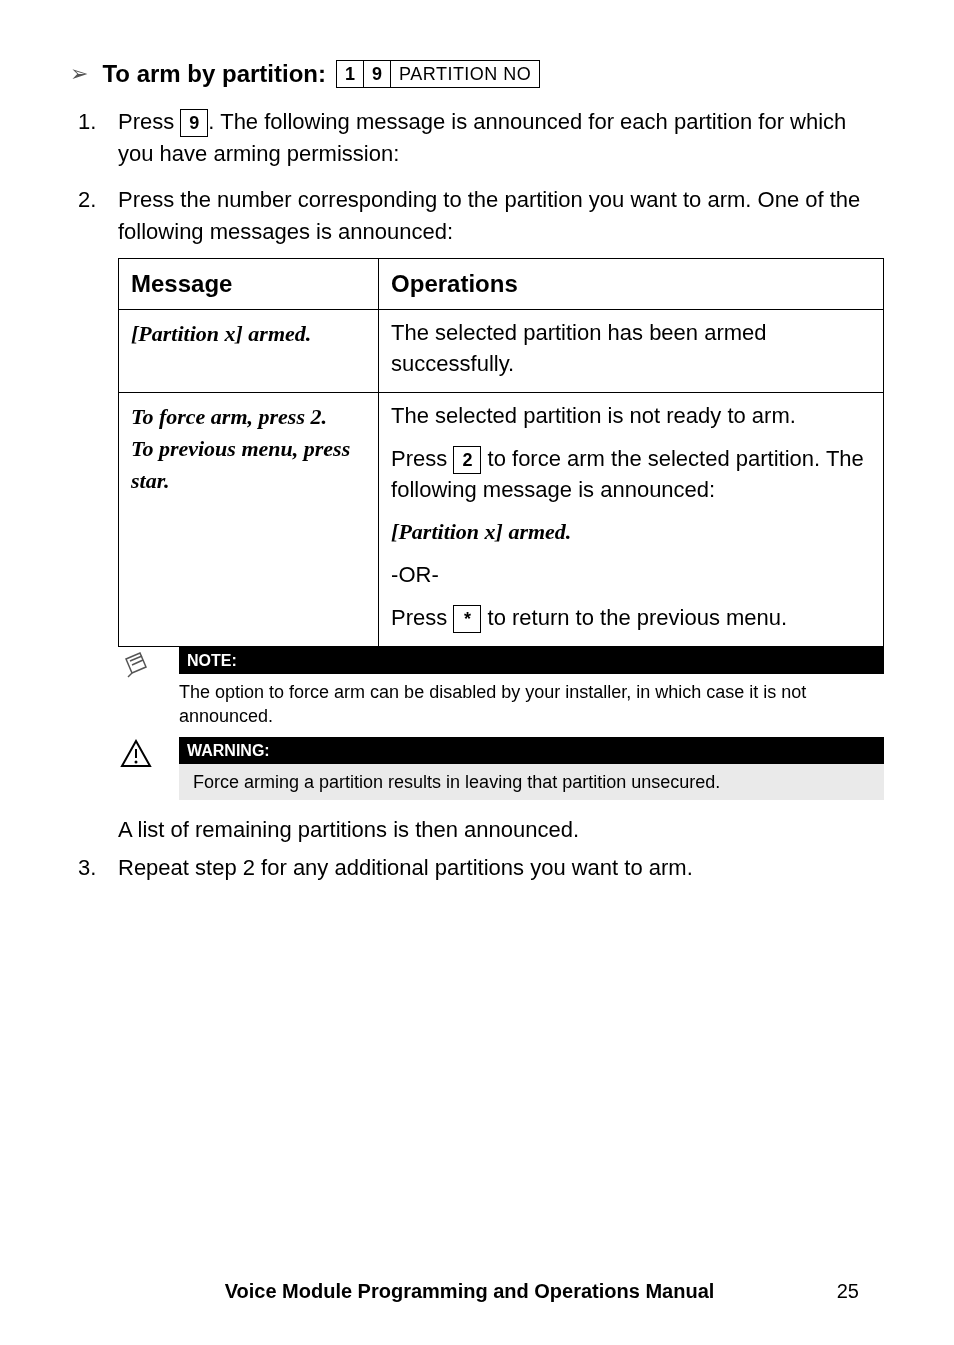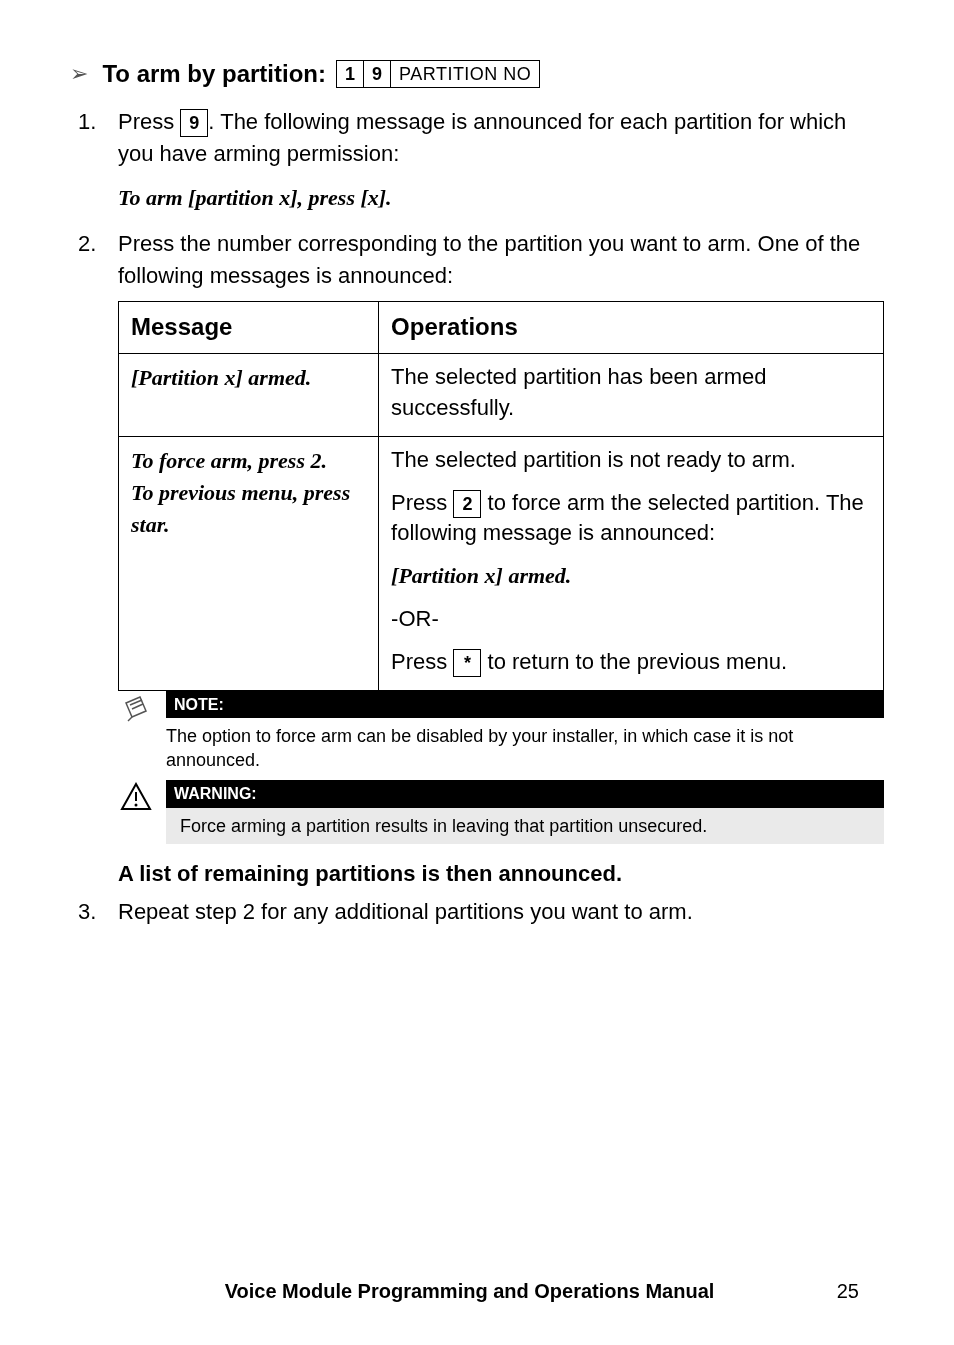--- a/index.html
+++ b/index.html
@@ -120,21 +120,21 @@
   }
   table.msg td.desccol p:last-child { margin-bottom: 4px; }
   .serif-ital-bold {
     font-family: "Times New Roman", serif;
     font-style: italic;
     font-weight: bold;
   }
   .callout-row {
     display: flex;
     align-items: flex-start;
-    gap: 12px;
+    gap: 25px;
     margin-top: 0;
   }
   .callout-icon {
     width: 36px;
     flex: 0 0 36px;
     display: flex;
     justify-content: center;
     padding-top: 2px;
   }
   .callout-body {
@@ -155,21 +155,21 @@
     line-height: 1.35;
   }
   .warning-text-bg {
     background: #eaeaea;
     padding: 6px 14px;
   }
   .after-callout {
     font-size: 22px;
     margin-top: 10px;
     padding-left: 48px;
-    font-weight: 700;
+    font-weight: 400;
     line-height: 1.45;
   }
   .footer {
     position: absolute;
     bottom: 42px;
     left: 0;
     right: 15px;
     display: flex;
     justify-content: center;
     align-items: center;
@@ -197,21 +197,20 @@
     <span class="cell">1</span>
     <span class="cell">9</span>
     <span class="cell">PARTITION NO</span>
   </span>
 </div>
 
 <ol class="steps">
   <li>
     <span class="num">1.</span>
     <span>Press </span><span class="key-box">9</span><span>. The following message is announced for each partition for which you have arming permission:</span>
-    <div class="italic-prompt">To arm [partition x], press [x].</div>
   </li>
   <li>
     <span class="num">2.</span>
     <span>Press the number corresponding to the partition you want to arm. One of the following messages is announced:</span>
 
     <table class="msg">
       <tbody>
           <tr>
         <th>Message</th>
         <th>Operations</th>

